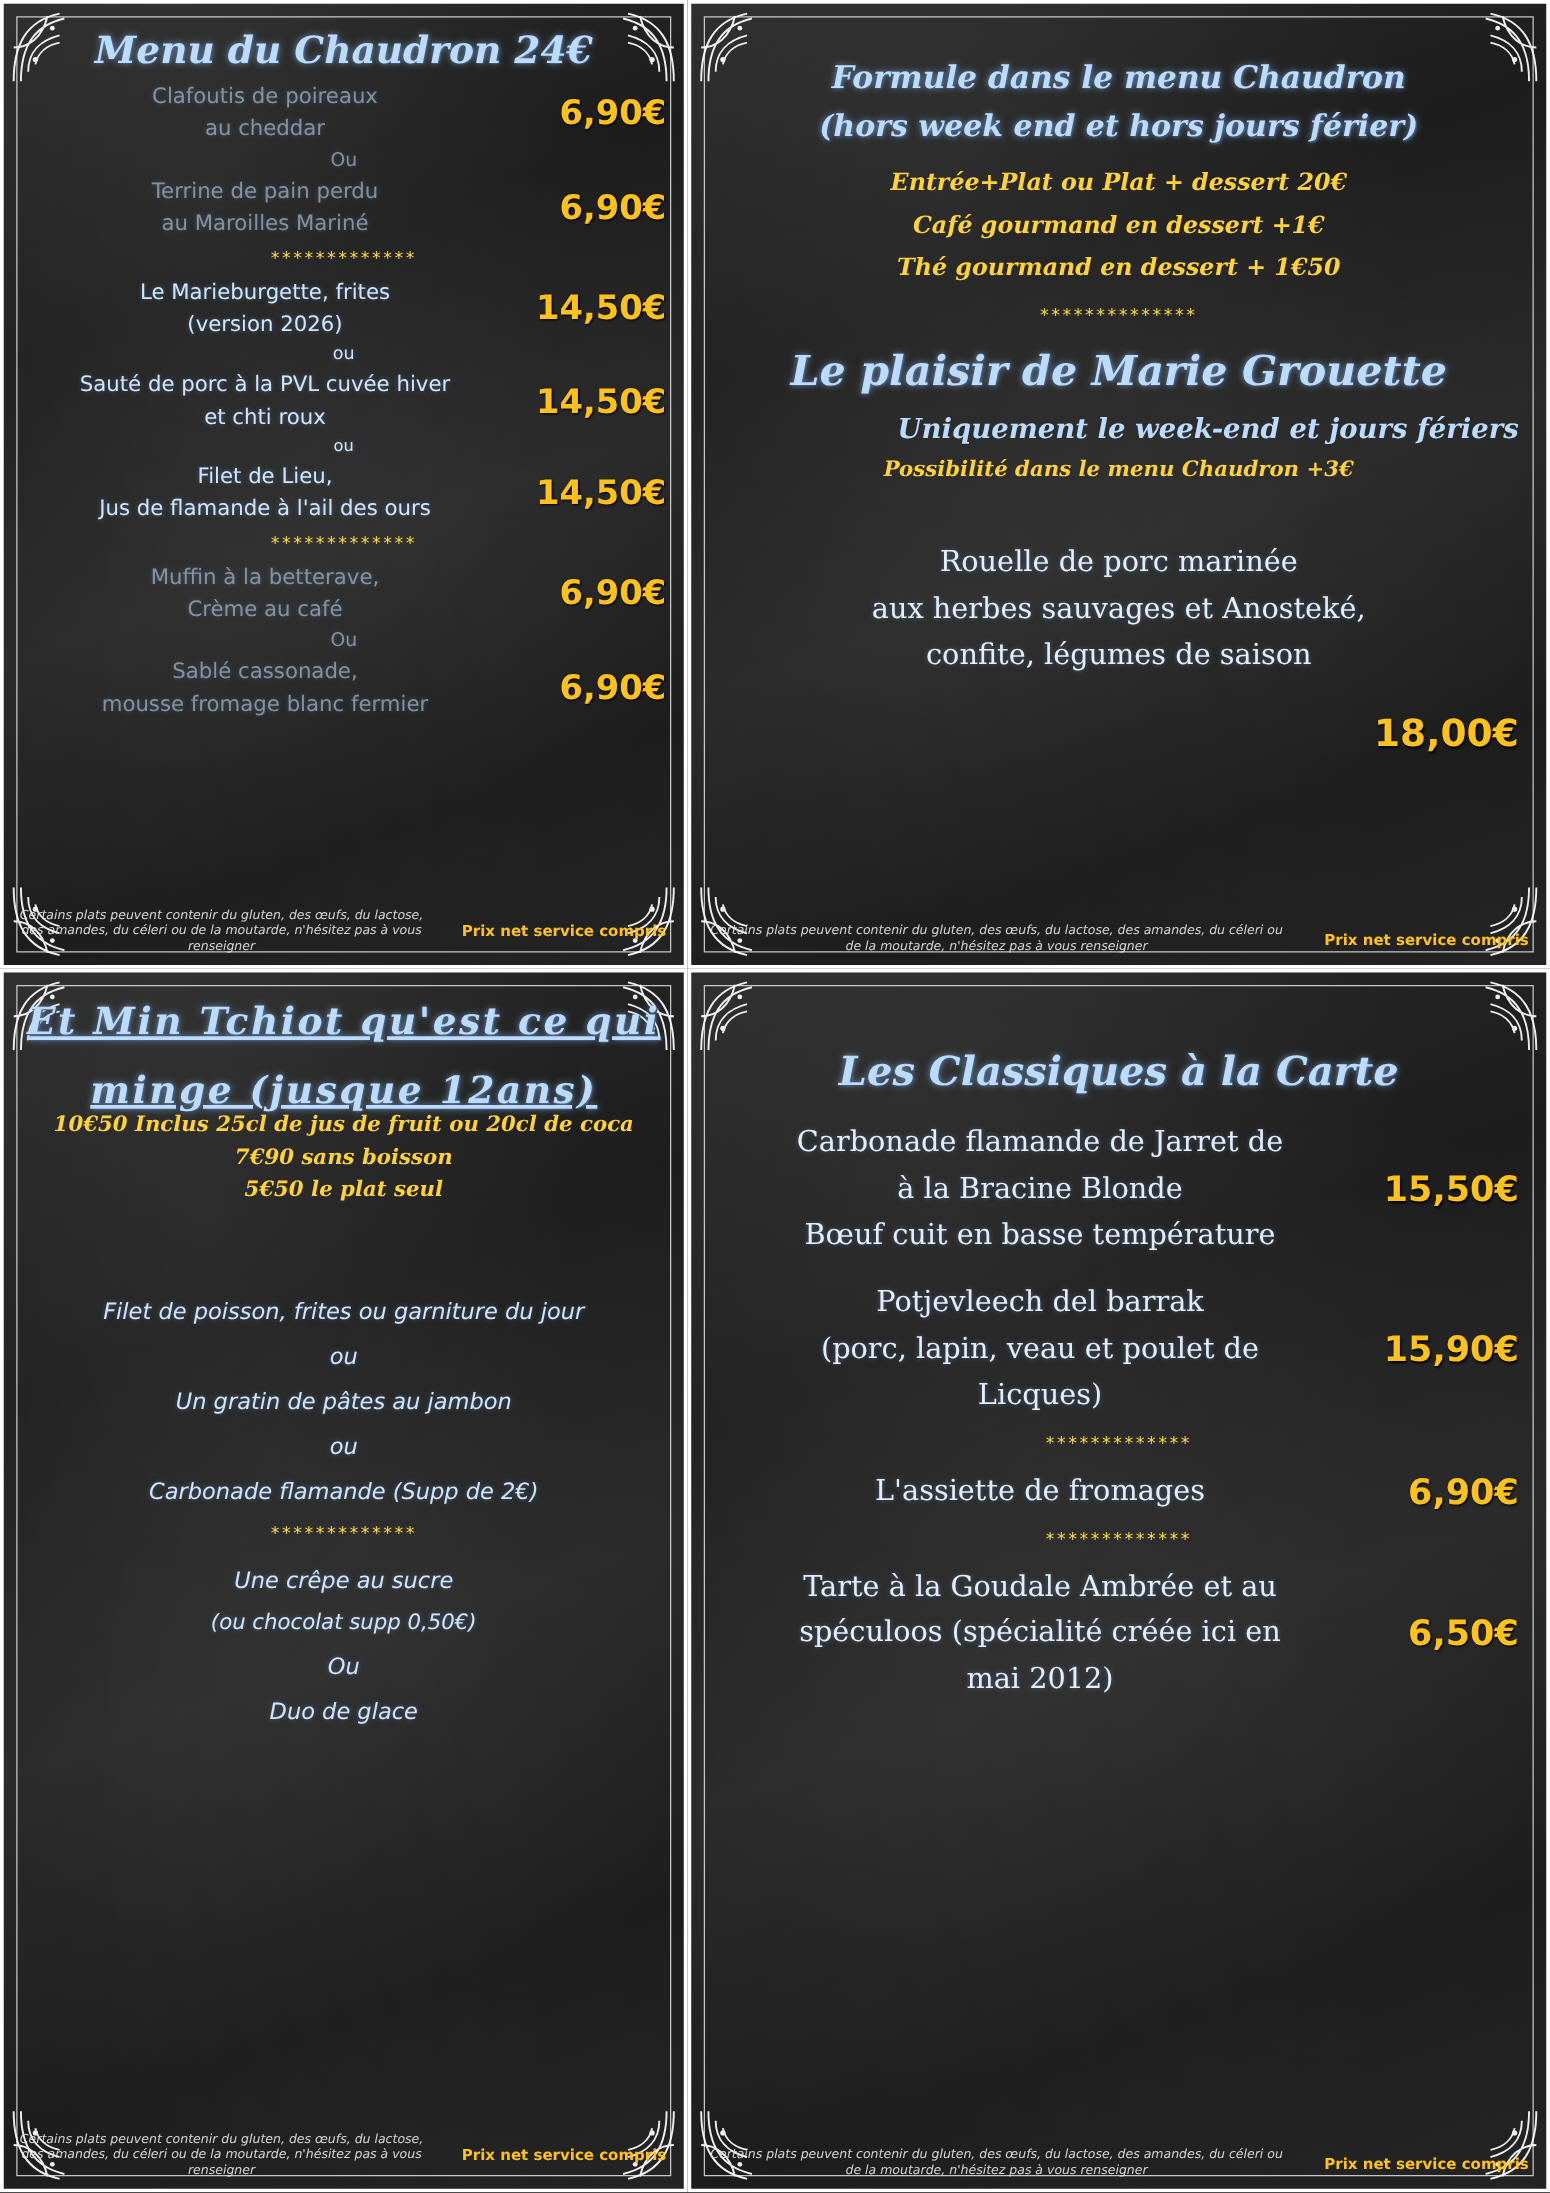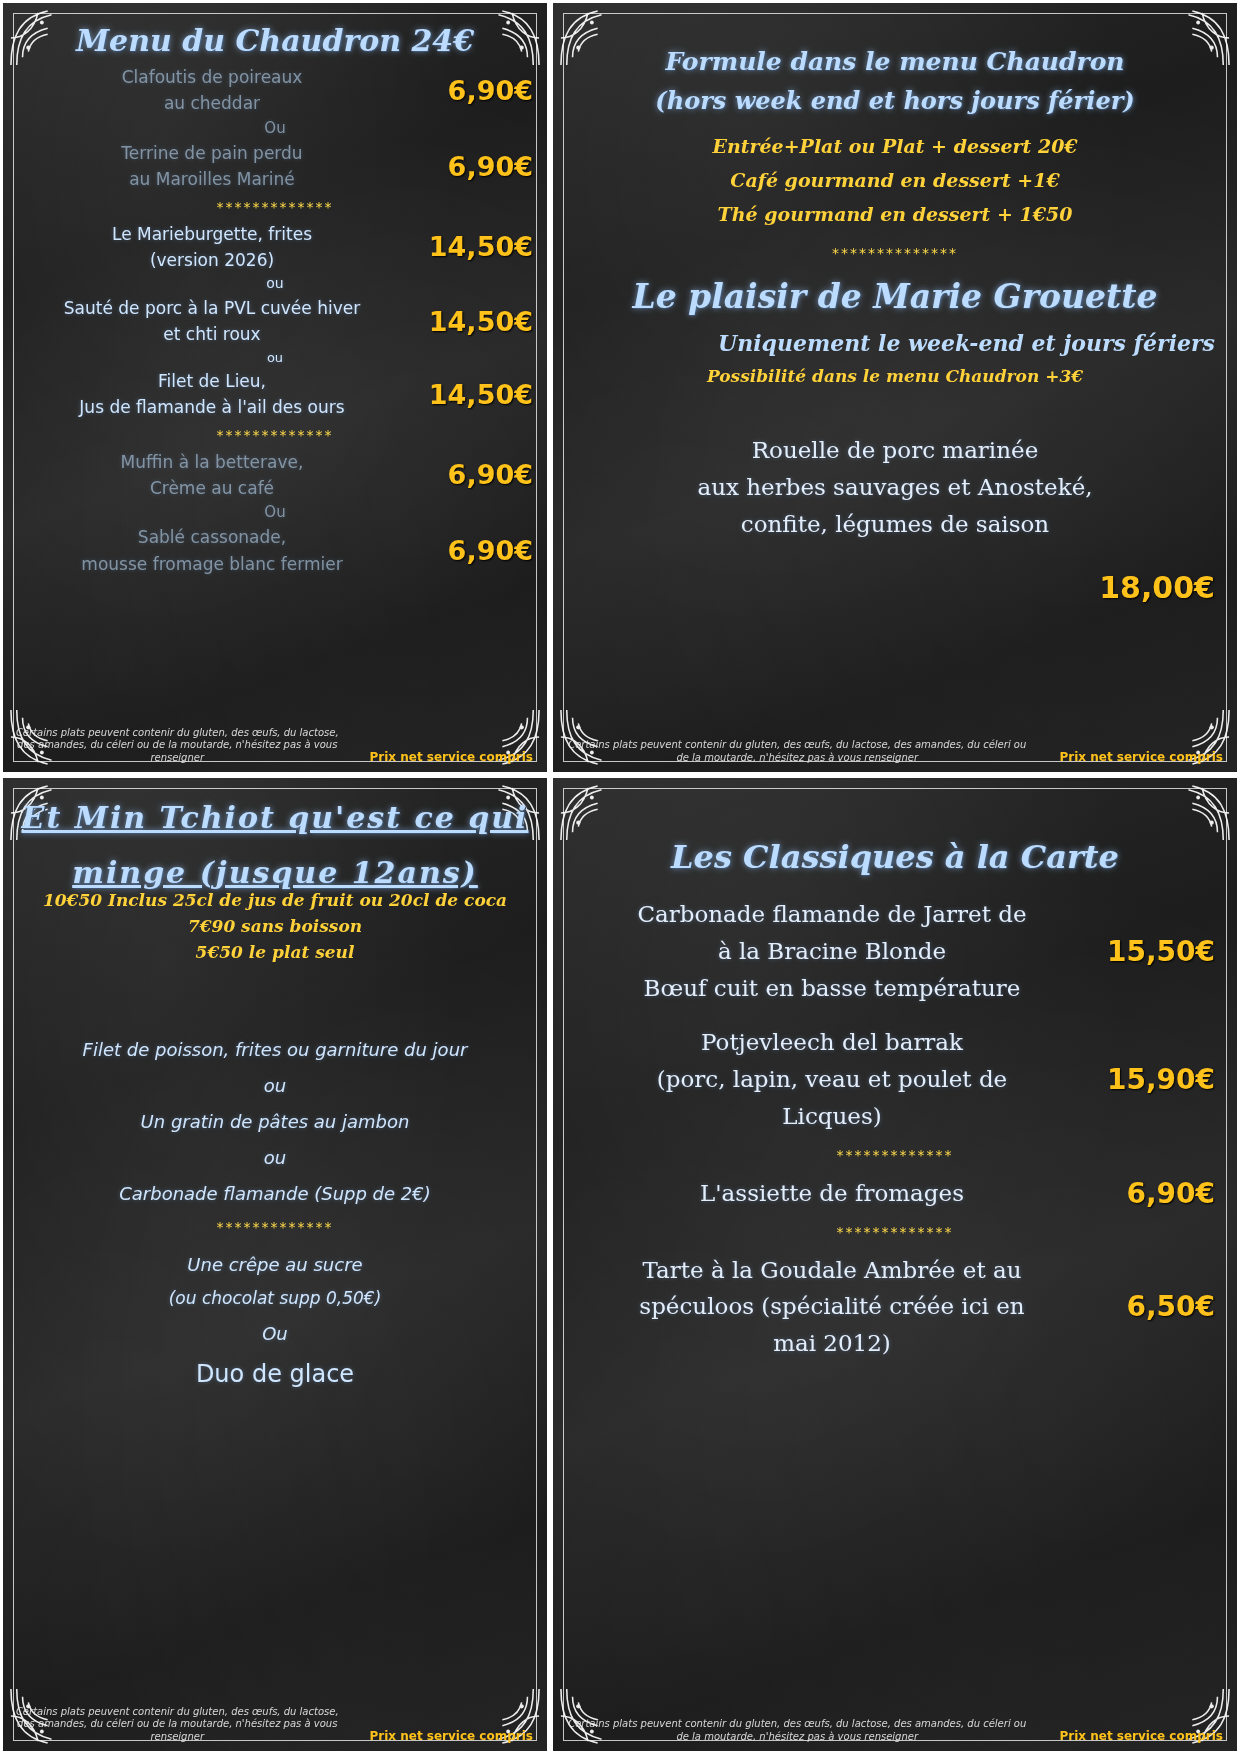--- a/index.html
+++ b/index.html
@@ -38,21 +38,21 @@
 
   .dish{color:#cfe6ff;font-family:"DejaVu Sans",sans-serif;font-size:17px;line-height:1.55;text-align:center;
     text-shadow:0 0 4px rgba(140,190,255,.35);}
   .dish.dim{color:#9fb7cc;opacity:.75;}
   .dish.big{font-size:23px;line-height:1.6;color:#e3eefc;}
   .dish.hand{font-family:"DejaVu Serif",serif;}
   .stars{color:#ffdc4a;text-align:center;letter-spacing:2px;font-size:14px;margin:6px 0;}
   .yellow{color:#ffd23a;text-align:center;font-weight:bold;font-style:italic;font-family:"DejaVu Serif",serif;}
   .blue-b{color:#bcdcff;text-align:right;font-weight:bold;font-style:italic;font-family:"DejaVu Serif",serif;}
 
-  .footer{position:absolute;left:8px;right:14px;bottom:8px;display:flex;align-items:flex-end;justify-content:space-between;gap:26px;}
+  .footer{position:absolute;left:8px;right:14px;bottom:8px;display:flex;align-items:center;justify-content:space-between;gap:26px;}
   .disclaimer{color:#e8e8e8;font-size:10px;line-height:1.25;text-align:center;flex:1;font-style:italic;opacity:.9;}
   .netprice{color:#ffc21a;font-size:12px;font-weight:bold;white-space:nowrap;}
 </style>
 </head>
 <body>
 
 <div class="sheet">
 
   <div class="panel">
     <svg class="corner c-tl" viewBox="0 0 60 60">
@@ -241,21 +241,21 @@
       <div class="dish" style="font-size:18px;font-style:italic;margin-top:8px;">ou</div>
       <div class="dish" style="font-size:18px;font-style:italic;margin-top:8px;">Un gratin de pâtes au jambon</div>
       <div class="dish" style="font-size:18px;font-style:italic;margin-top:8px;">ou</div>
       <div class="dish" style="font-size:18px;font-style:italic;margin-top:8px;">Carbonade flamande (Supp de 2€)</div>
 
       <div class="stars" style="margin:12px 0;">*************</div>
 
       <div class="dish" style="font-size:18px;font-style:italic;margin-top:4px;">Une crêpe au sucre</div>
       <div class="dish" style="font-size:17px;font-style:italic;margin-top:6px;">(ou chocolat supp 0,50€)</div>
       <div class="dish" style="font-size:18px;font-style:italic;margin-top:8px;">Ou</div>
-      <div class="dish" style="font-size:24px;margin-top:8px;">Duo de glace</div>
+      <div class="dish" style="font-size:18px;font-style:italic;margin-top:8px;">Duo de glace</div>
     </div>
 
     <div class="footer">
       <div class="disclaimer">Certains plats peuvent contenir du gluten, des œufs, du lactose, des amandes, du céleri ou de la moutarde, n'hésitez pas à vous renseigner</div>
       <div class="netprice">Prix net service compris</div>
     </div>
   </div>
 
   <div class="panel">
     <svg class="corner c-tl" viewBox="0 0 60 60">

